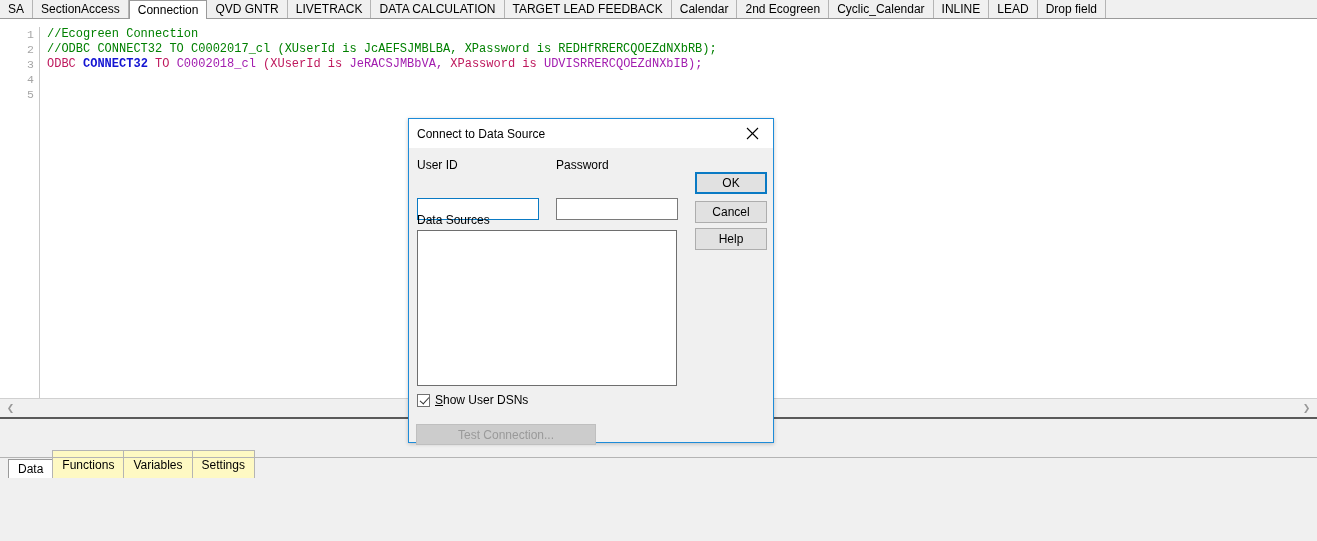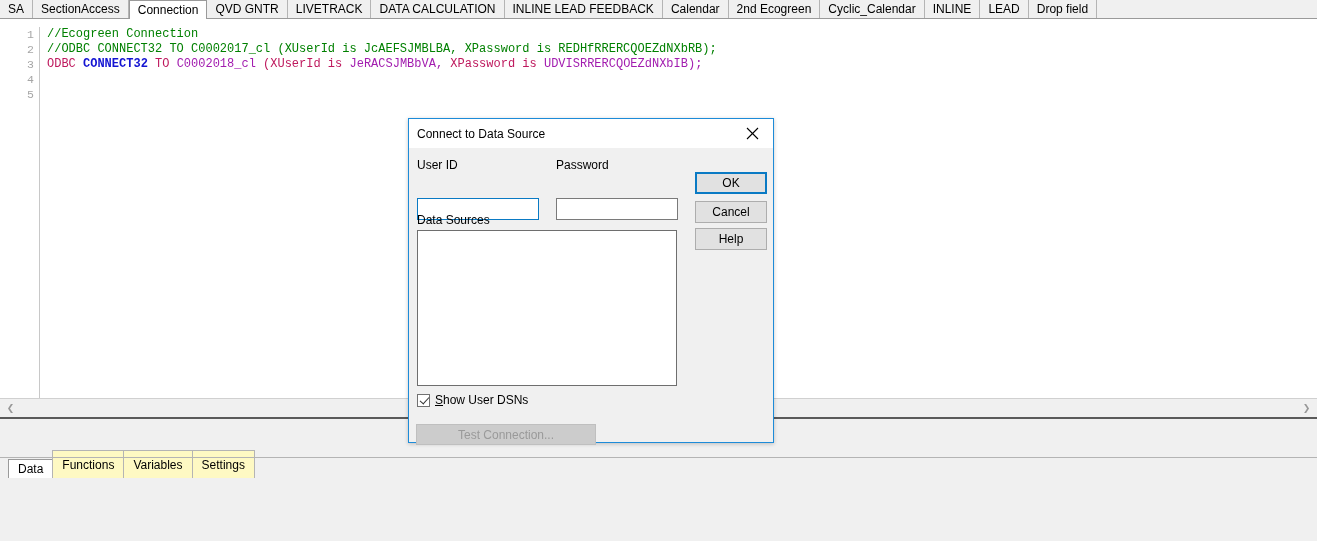--- a/index.html
+++ b/index.html
@@ -346,21 +346,21 @@
     <div class="script-tab">
       <span>QVD GNTR</span>
     </div>
     <div class="script-tab">
       <span>LIVETRACK</span>
     </div>
     <div class="script-tab">
       <span>DATA CALCULATION</span>
     </div>
     <div class="script-tab">
-      <span>INLINE  LEAD FEEDBACK</span>
+      <span>TARGET  LEAD FEEDBACK</span>
     </div>
     <div class="script-tab">
       <span>Calendar</span>
     </div>
     <div class="script-tab">
       <span>2nd Ecogreen</span>
     </div>
     <div class="script-tab">
       <span>Cyclic_Calendar</span>
     </div>

